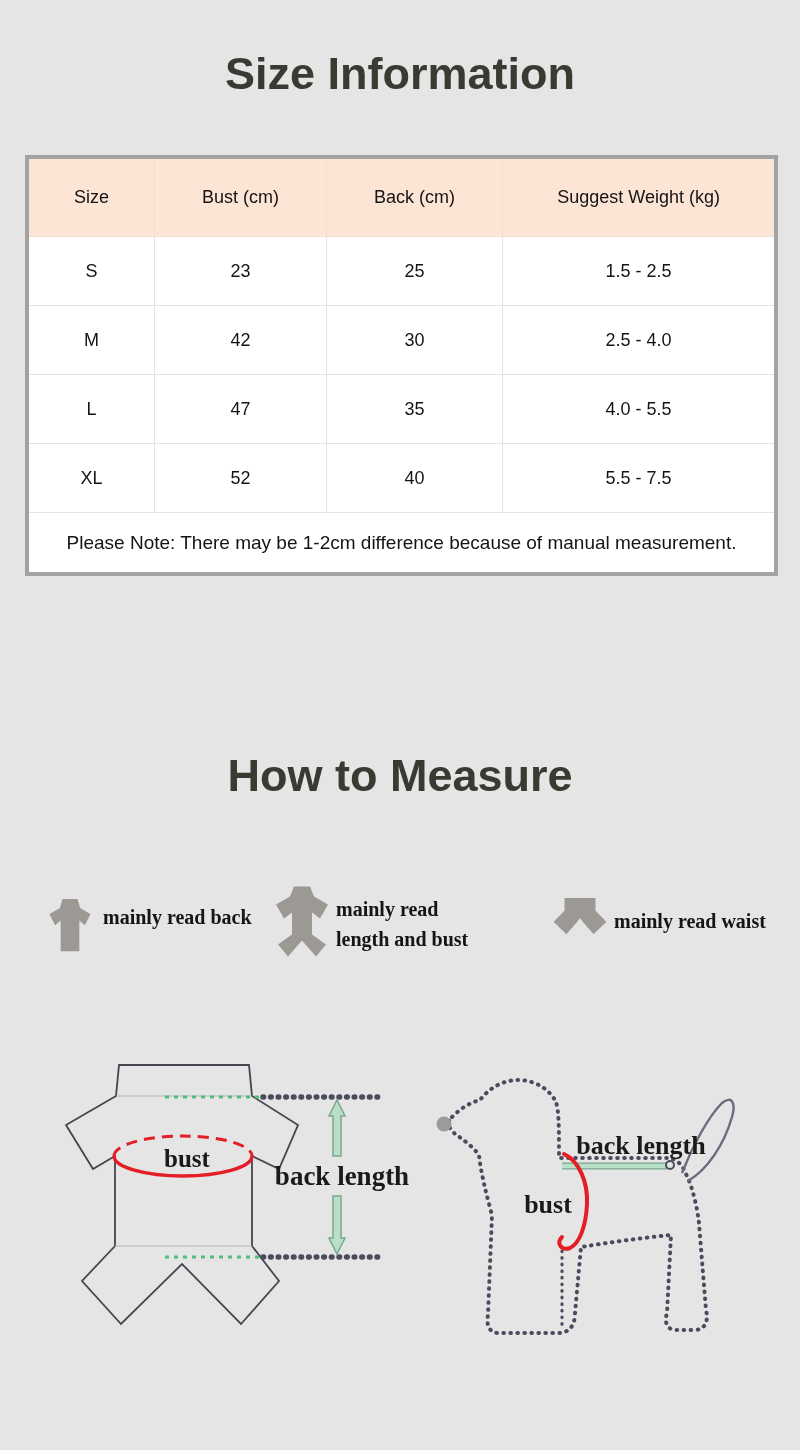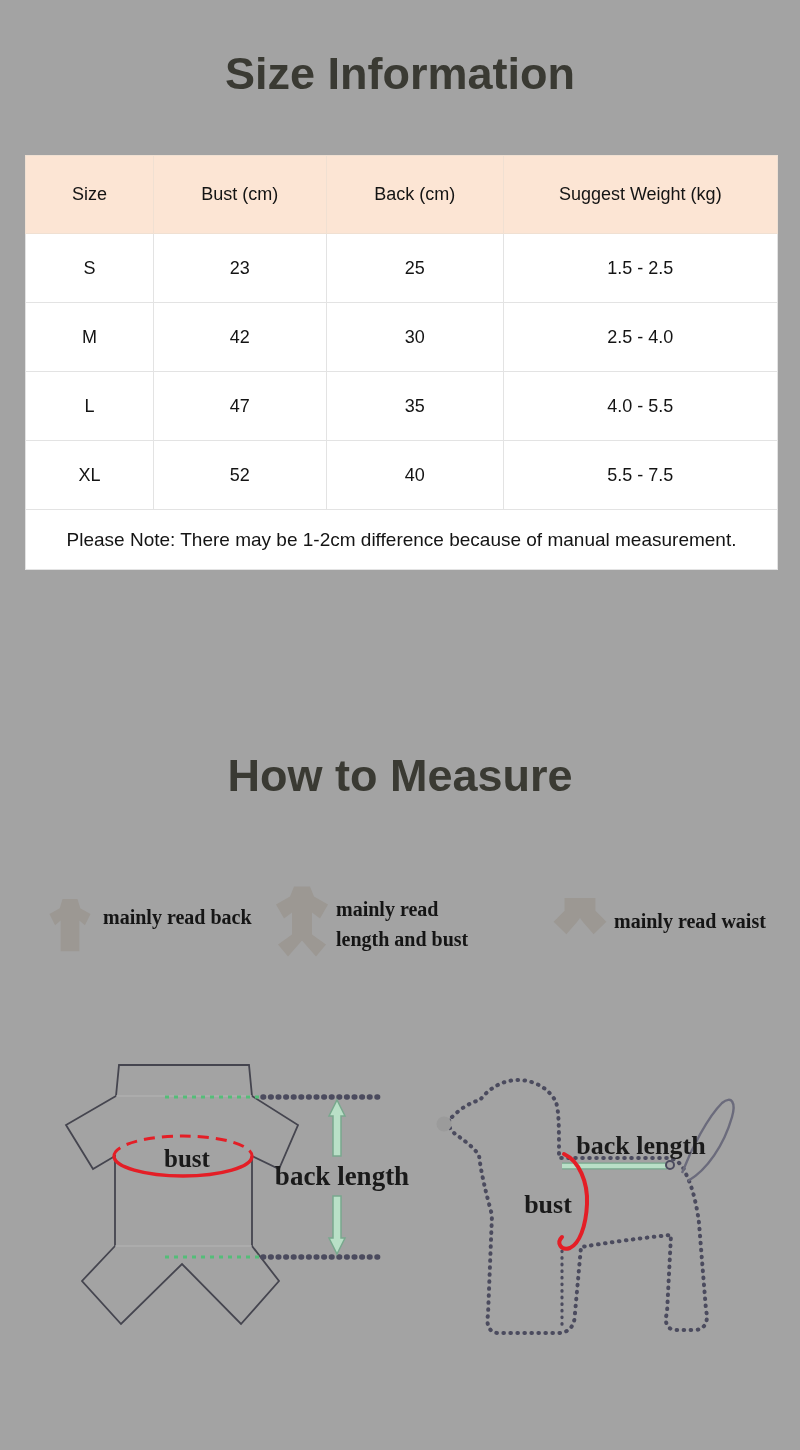--- a/index.html
+++ b/index.html
@@ -1,32 +1,32 @@
 <!DOCTYPE html>
 <html><head>
 <meta charset="utf-8">
 <style>
   html,body { margin:0; padding:0; background:#ffffff; }
   .page {
-    position:relative; width:800px; height:1450px; background:#a3a3a3;
+    position:relative; width:800px; height:1450px; background:#e5e5e5;
     font-family:"Liberation Sans", sans-serif; overflow:hidden;
   }
   .big-title {
     position:absolute; left:0; width:800px; text-align:center;
     font-size:45px; font-weight:bold; color:#3a3a33; letter-spacing:0px;
     margin:0;
   }
   #title-size { top:48px; }
   #title-measure { top:750px; }
 
   table.size-table {
     position:absolute; left:25px; top:155px; width:753px;
     border-collapse:collapse; table-layout:fixed;
     font-size:18px; color:#141414; text-align:center;
-    border:1px solid #a3a3a3;
+    border:4px solid #a3a3a3;
   }
   table.size-table thead th {
     background:#fce5d4; height:75px; font-weight:normal; font-size:18px;
     border:1px solid #f0e0d2;
   }
   table.size-table tbody td {
     height:66px; background:#ffffff; border:1px solid #e3e3e3;
   }
   table.size-table tfoot td {
     height:57px; background:#ffffff; border:1px solid #e3e3e3;

